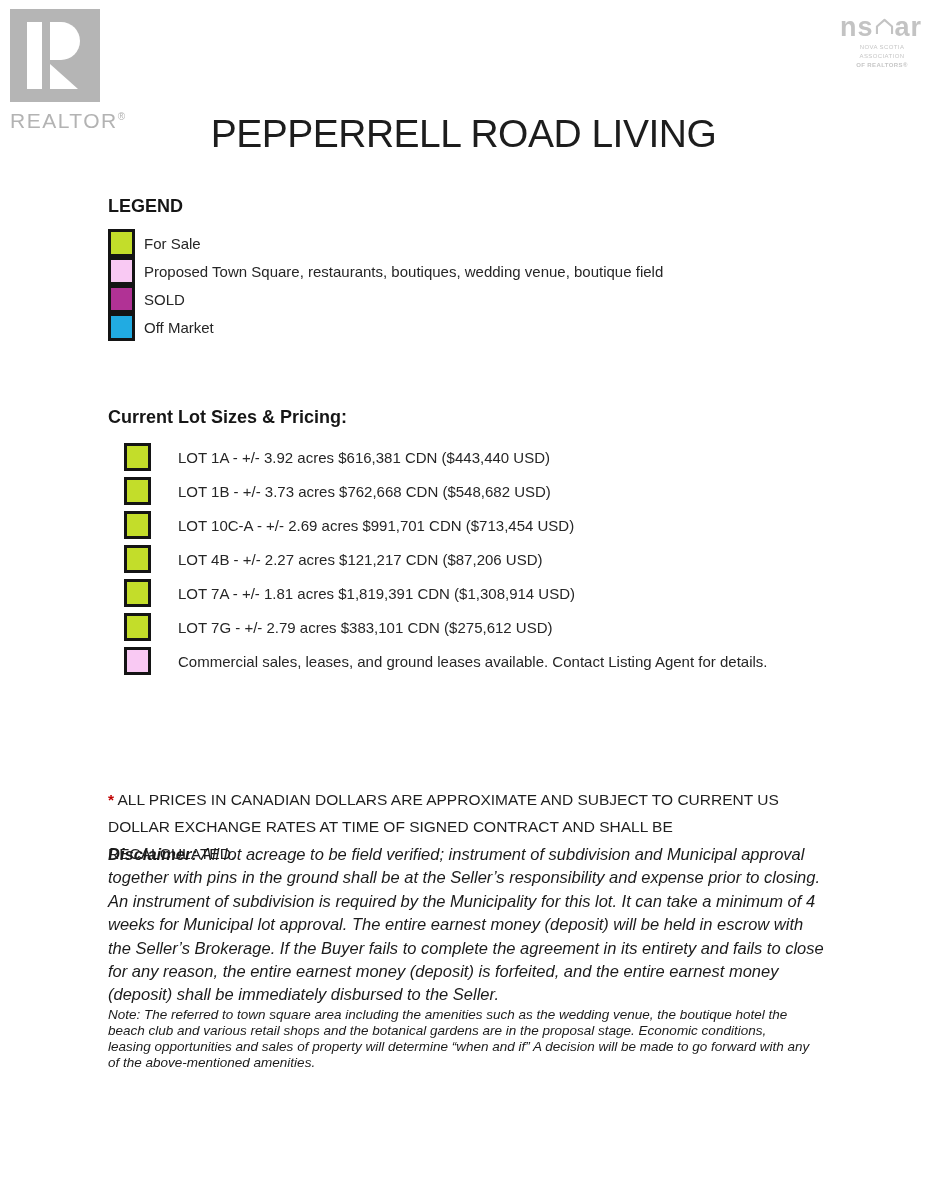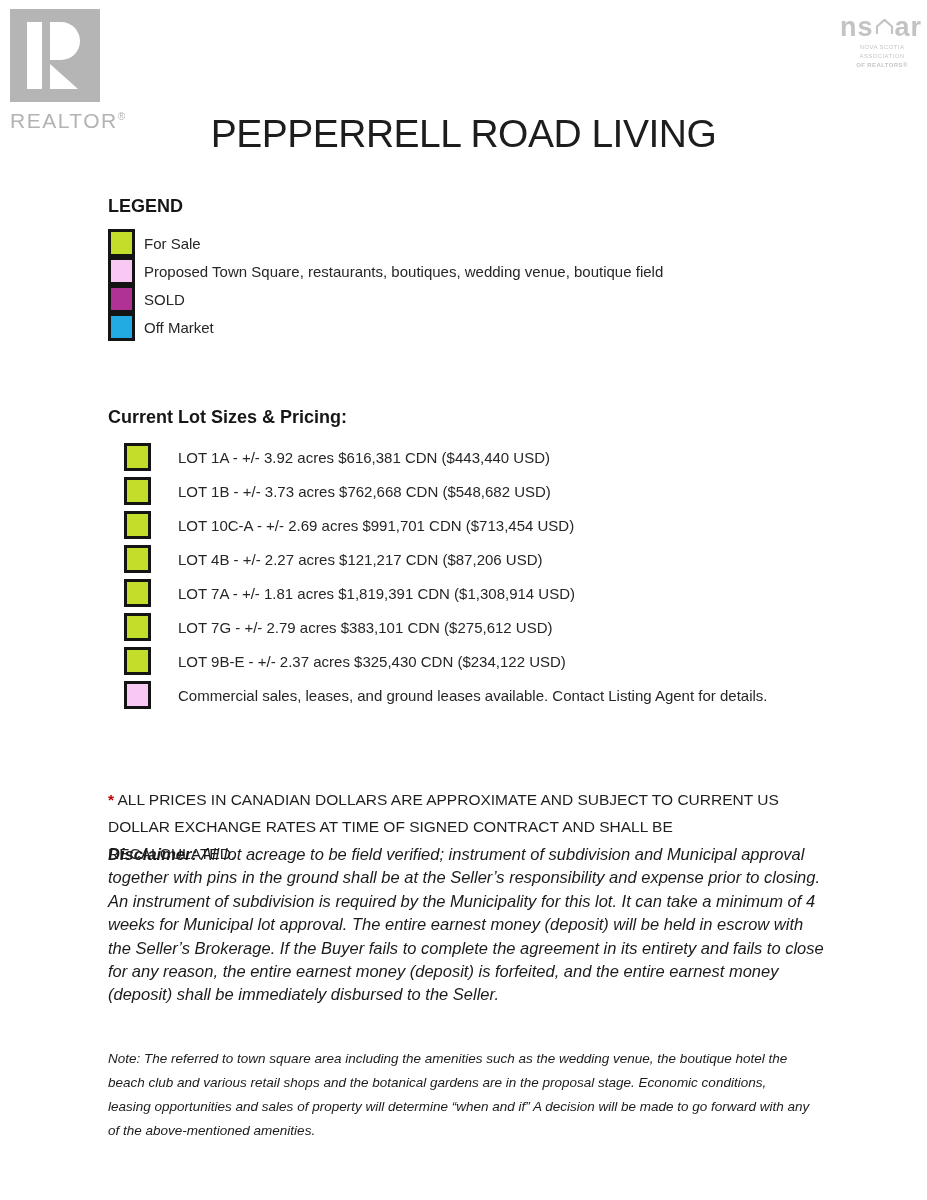--- a/index.html
+++ b/index.html
@@ -56,21 +56,21 @@
   .price-note .asterisk { color:#c00000; font-weight:700; }
 
   .disclaimer {
     position:absolute; left:108px; top:843px; width:716px;
     font-size:16.5px; font-style:italic; line-height:23.4px; color:#1b1b1b;
   }
   .disclaimer .lead { font-weight:700;margin-top:44px; }
 
   .note {
     position:absolute; left:108px; top:1007px; width:702px;
-    font-size:13.5px; font-style:italic; line-height:24px; color:#1b1b1b;margin-top:40px;
+    font-size:13.5px; font-style:italic; line-height:16px; color:#1b1b1b;
   }
 </style>
 </head>
 <body>
 
 <div class="page">
 
   <div class="realtor-logo">
     <span>
       <svg width="90" height="93" viewBox="0 0 90 93">
@@ -141,24 +141,20 @@
     </div>
     <div class="row">
       <span class="swatch" style="background-color: rgb(195, 221, 42);"></span>
       <span class="label">LOT 7A - +/- 1.81 acres $1,819,391 CDN ($1,308,914 USD)</span>
     </div>
     <div class="row">
       <span class="swatch" style="background-color: rgb(195, 221, 42);"></span>
       <span class="label">LOT 7G - +/- 2.79 acres $383,101 CDN ($275,612 USD)</span>
     </div>
     <div class="row">
-      <span class="swatch" style="background-color: rgb(195, 221, 42);"></span>
-      <span class="label">LOT 9B-E - +/- 2.37 acres $325,430 CDN ($234,122 USD)</span>
-    </div>
-    <div class="row">
       <span class="swatch" style="background-color: rgb(249, 201, 243);"></span>
       <span class="label">Commercial sales, leases, and ground leases available. Contact Listing Agent for details.</span>
     </div>
   </div>
 
   <div class="price-note">
     <span class="asterisk">*</span>
     <span>ALL PRICES IN CANADIAN DOLLARS ARE APPROXIMATE AND SUBJECT TO CURRENT US DOLLAR EXCHANGE RATES AT TIME OF SIGNED CONTRACT AND SHALL BE RECALCULATED.</span>
   </div>
 

